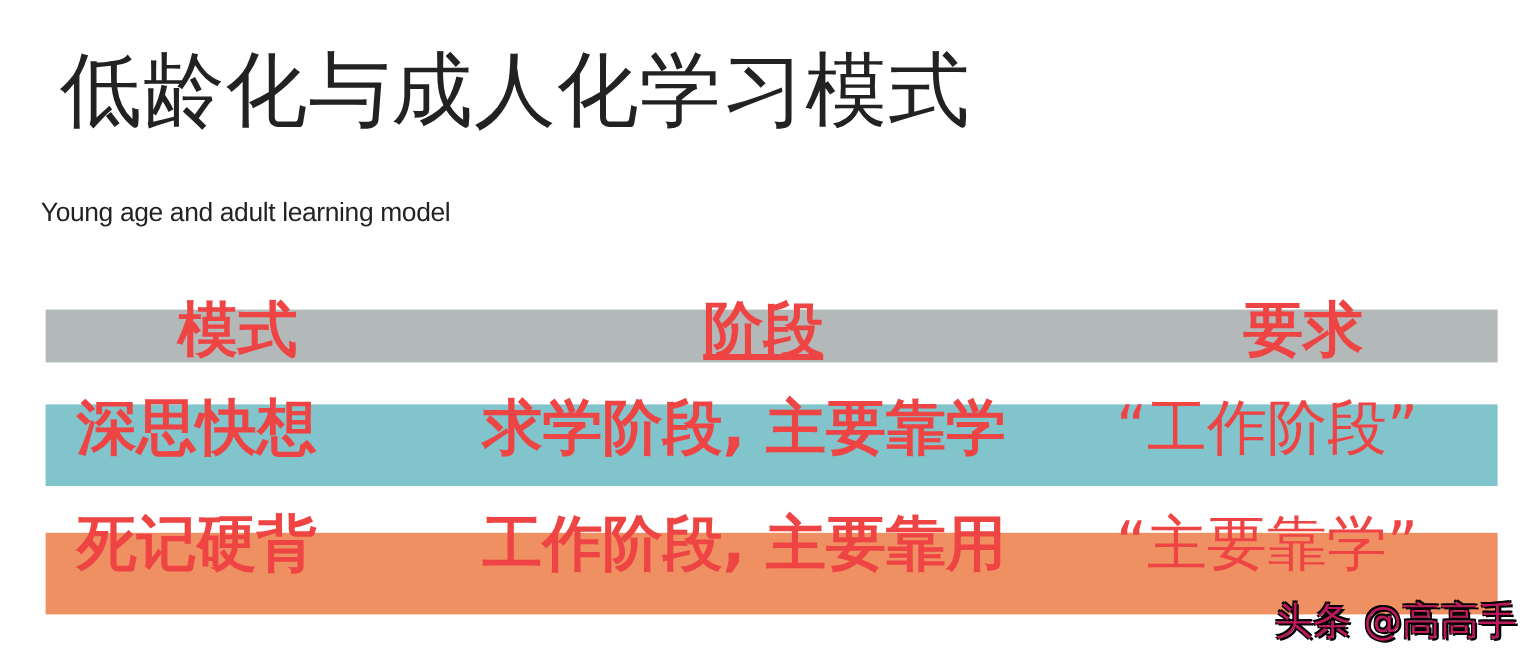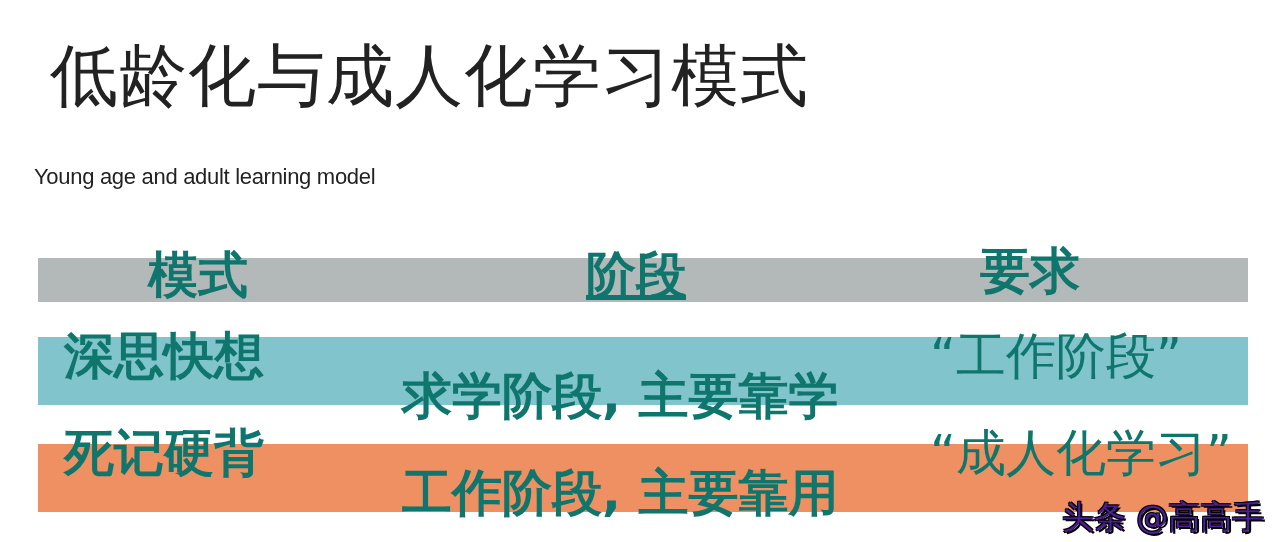--- a/index.html
+++ b/index.html
@@ -6,31 +6,31 @@
   body { width:1283px; height:542px; position:relative; overflow:hidden;
          font-family:"DejaVu Sans","Liberation Sans",sans-serif; color:#111; }
   .title { position:absolute; left:30px; top:34px; font-size:68px; font-weight:normal;
            color:#222; letter-spacing:1px; line-height:84px; white-space:nowrap;margin-left:20px; }
   .subtitle { position:absolute; left:34px; top:124px; font-size:22px; color:#222;
               font-family:"Liberation Sans",sans-serif; letter-spacing:-0.3px; white-space:nowrap;margin-top:40px; }
   .band { position:absolute; left:38px; width:1210px; }
   .band-header { top:258px; height:44px; }
   .band-row1 { top:337px; height:68px; }
   .band-row2 { top:444px; height:68px; }
-  .cell { position:absolute; font-weight:bold; font-size:50px; white-space:nowrap; line-height:60px; color:#0f766e; }
+  .cell { position:absolute; font-weight:bold; font-size:50px; white-space:nowrap; line-height:60px; color:#ef4444; }
   .hdr { top:245px; }
   .r1 { top:326px; }
   .r2 { top:423px; }
   .c1h { left:148px; }
   .c2h { left:586px;text-decoration:underline; }
-  .c3h { left:980px;font-family:Liberation Mono, monospace; }
+  .c3h { left:1036px; }
   .c1 { left:64px; }
-  .c2 { left:402px;margin-top:40px; }
+  .c2 { left:402px; }
   .c3 { left:930px; font-weight:normal; }
-  .watermark { position:absolute; left:1062px; top:496px; font-size:32px; color:#4c1d95;
+  .watermark { position:absolute; left:1062px; top:496px; font-size:32px; color:#be185d;
                text-shadow: 2px 2px 0 #000, -1px -1px 0 #000, 1px -1px 0 #000, -1px 1px 0 #000;
                white-space:nowrap; }
 </style>
 </head>
 <body>
 
 <div class="title">低龄化与成人化学习模式</div>
 <div class="subtitle">Young age and adult learning model</div>
 
 <div class="band band-header" style="background:#b3b8b8;"></div>
@@ -40,15 +40,15 @@
 <div class="cell hdr c1h">模式</div>
 <div class="cell hdr c2h">阶段</div>
 <div class="cell hdr c3h">要求</div>
 
 <div class="cell r1 c1">深思快想</div>
 <div class="cell r1 c2">求学阶段, 主要靠学</div>
 <div class="cell r1 c3">“工作阶段”</div>
 
 <div class="cell r2 c1">死记硬背</div>
 <div class="cell r2 c2">工作阶段, 主要靠用</div>
-<div class="cell r2 c3">“成人化学习”</div>
+<div class="cell r2 c3">“主要靠学”</div>
 
 <div class="watermark">头条 @高高手</div>
 
 </body></html>

